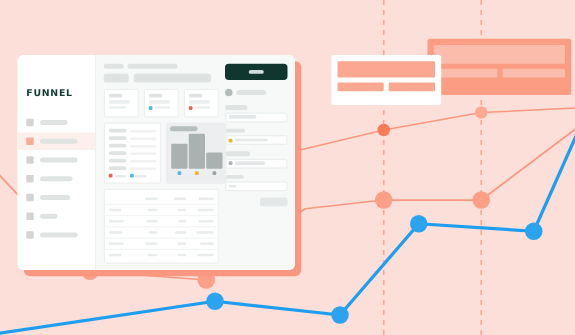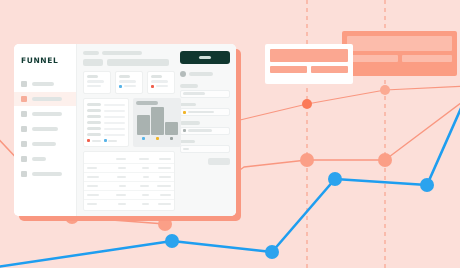--- a/index.html
+++ b/index.html
@@ -37,21 +37,21 @@
     display: flex;
   }
 
   
   #sidebar {
     width: 63px;
     height: 100%;
     background: #ffffff;
     border-right: 1px solid #eef0f0;
     box-sizing: border-box;
-    padding: 10px 0 0 0;
+    padding: 24px 0 0 0;
     flex: 0 0 auto;
   }
   .logo {
     margin: 2px 0 12px 7px;
     font-size: 7.5px;
     font-weight: 700;
     letter-spacing: .6px;
     color: #123b33;
     font-family: "DejaVu Sans", sans-serif;
   }

